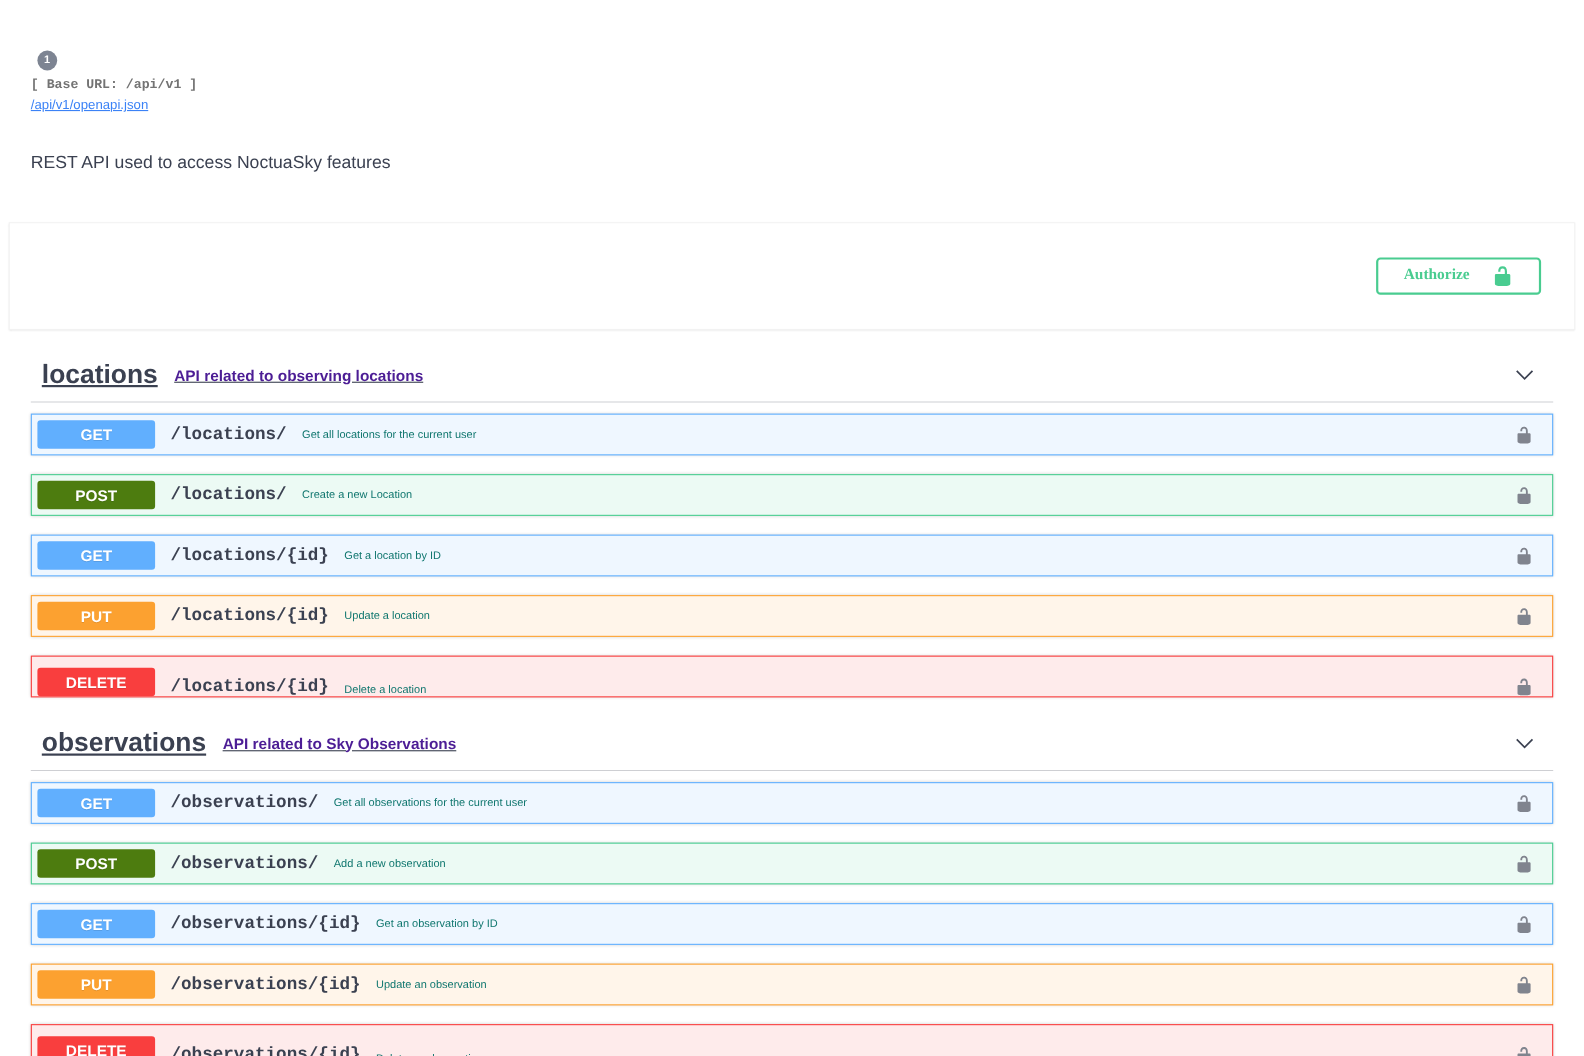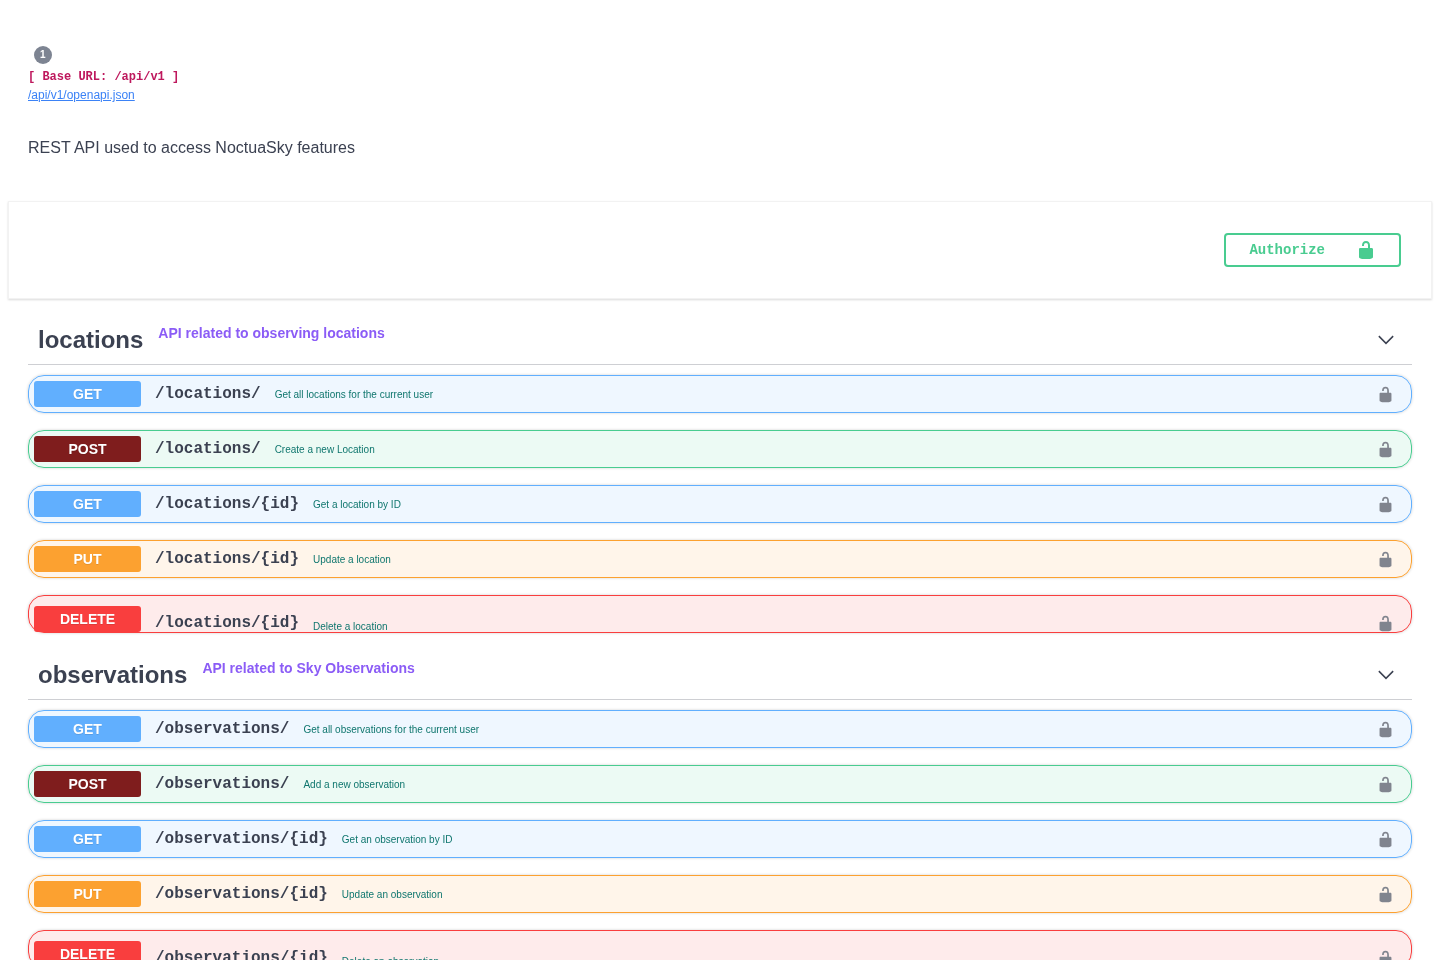--- a/index.html
+++ b/index.html
@@ -17,63 +17,64 @@
     display:flex; align-items:flex-start;
   }
   .version-badge {
     display:inline-block; background:#7d8492; color:#fff;
     font-size:10px; font-weight:700; line-height:12px;
     padding:3px 6px; border-radius:57px; margin-left:6px; margin-top:-2px;
     letter-spacing:0;
   }
   .base-url {
     margin-top:6px; font-family:"Liberation Mono","DejaVu Sans Mono",monospace;
-    font-size:12px; font-weight:600; color:#be185d; line-height:14px;
+    font-size:12px; font-weight:600; color:#737373; line-height:14px;
   }
   .spec-link {
     display:inline-block; margin-top:4px; font-size:12px; line-height:14px;
     color:#3b82f6; text-decoration:underline; cursor:pointer;
   }
   .description { margin-top:36px; font-size:16px; line-height:18px; color:#3b4151; }
 
   
   .scheme-container {
     margin:44px 8px 0; padding:30px 30px; background:#fff;
     border:1px solid rgba(0,0,0,.05);
     box-shadow:0 1px 2px 0 rgba(0,0,0,.15);
     display:flex; justify-content:flex-end; align-items:center;
     height:98px;
   }
   .authorize-btn {
-    display:flex; align-items:center; gap:31px;
+    display:flex; align-items:center; gap:20px;
     padding:8px 23px; background:transparent;
     border:2px solid #49cc90; border-radius:4px;
     color:#49cc90; font-weight:700; font-size:14px;
-    font-family:Liberation Mono, monospace; cursor:pointer;
+    font-family:Liberation Serif, serif; cursor:pointer;
     height:34px;
   }
   .authorize-btn svg { fill:#49cc90; }
 
   
   .sections { padding:0 28px; }
   .opblock-tag {
-    display:flex; 
+    display:flex; align-items:center;
     margin:16px 0 0; padding:10px 15px 10px 10px;
     border-bottom:1px solid rgba(59,65,81,.25);
     cursor:pointer;
+    text-decoration:underline;
   }
   .tag-name { font-size:24px; font-weight:700; line-height:29px; color:#3b4151; }
-  .tag-desc { font-size:14px; margin-left:15px; color:#8b5cf6; }
+  .tag-desc { font-size:14px; margin-left:15px; color:#4c1d95; }
   .expand { margin-left:auto; display:flex; align-items:center; }
 
   .operations { margin-top:10px; }
   .opblock {
     display:flex; align-items:center;
     height:38px; margin-bottom:17px; padding:0 5px;
-    border:1px solid; border-radius:16px;
+    border:1px solid; border-radius:0;
     box-shadow:0 0 3px rgba(0,0,0,.19);
     cursor:pointer;
   }
   .method {
     width:107px; height:26px; flex:0 0 107px;
     border:none; border-radius:3px;
     color:#fff; font-weight:700; font-size:14px; text-align:center;
     font-family:"Liberation Sans", sans-serif; text-shadow:0 1px 0 rgba(0,0,0,.1);
     cursor:pointer; padding:0;
   }
@@ -86,21 +87,21 @@
   .lock-btn {
     margin-left:auto; margin-right:12px;
     background:none; border:none; padding:0; cursor:pointer;
     display:flex; align-items:center;
   }
   .lock-btn svg { fill:#80848e; }
 
   .op-get    { border-color:#61affe; background:rgba(97,175,254,.1); }
   .op-get    .method { background:#61affe; }
   .op-post   { border-color:#49cc90; background:rgba(73,204,144,.1); }
-  .op-post   .method { background:#7f1d1d; }
+  .op-post   .method { background:#4d7c0f; }
   .op-put    { border-color:#fca130; background:rgba(252,161,48,.1); }
   .op-put    .method { background:#fca130; }
   .op-delete { border-color:#f93e3e; background:rgba(249,62,62,.1);align-items:flex-end; }
   .op-delete .method { background:#f93e3e; }
 </style>
 </head>
 <body>
 
 <div class="swagger-ui">
 

